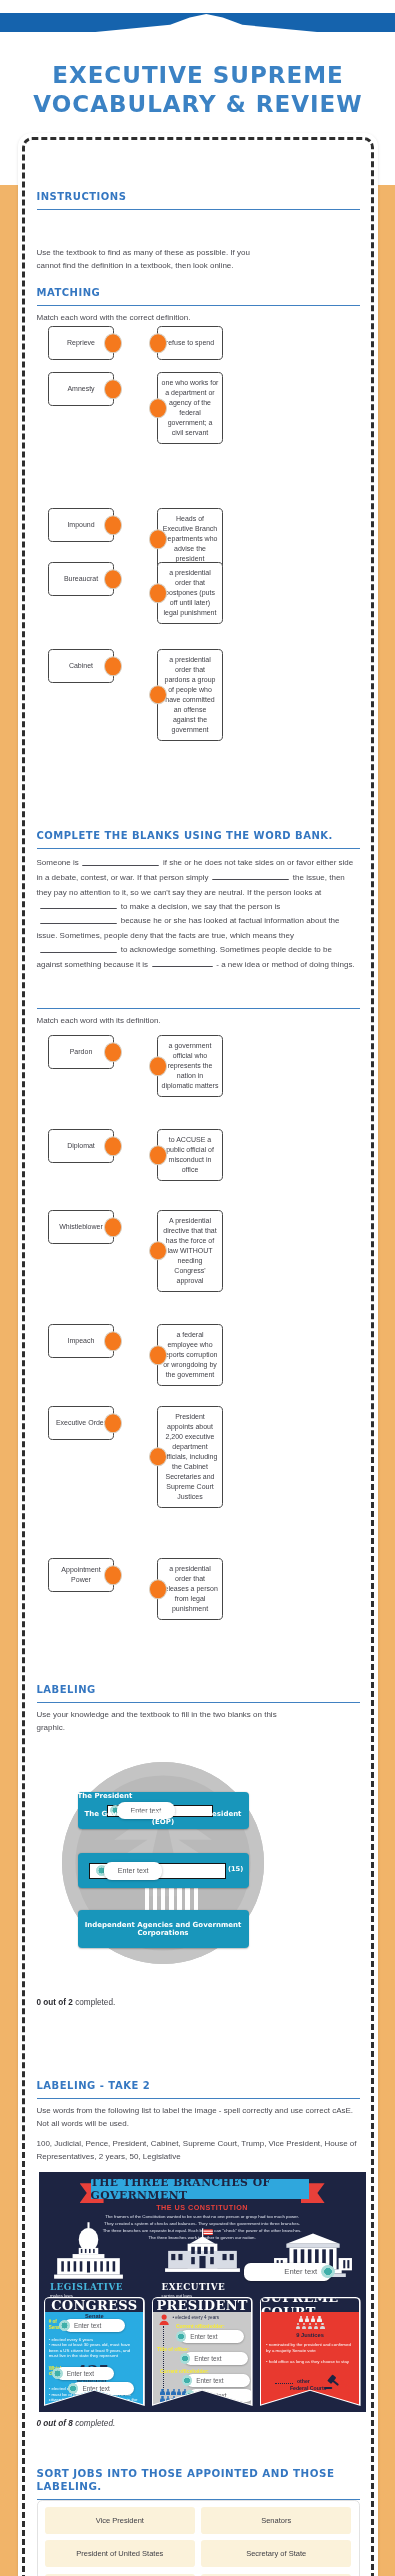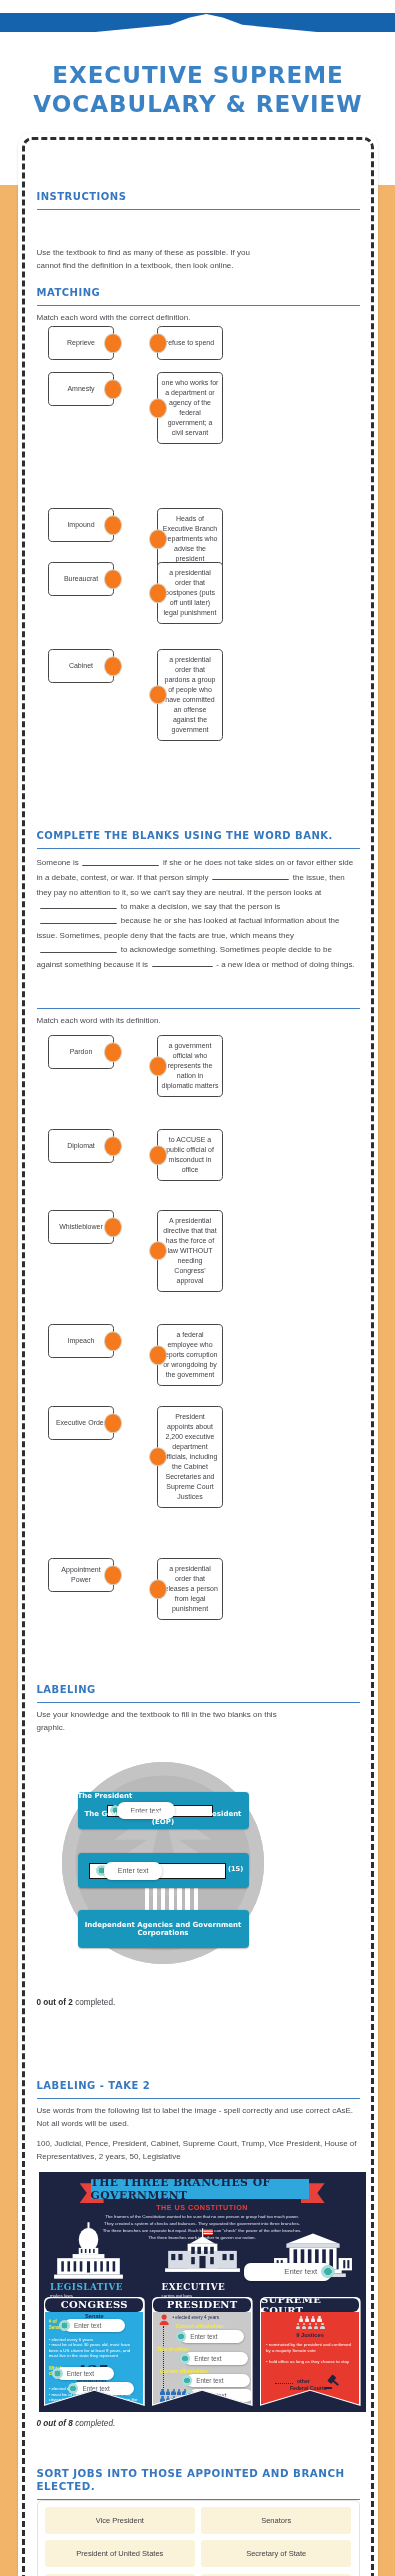--- a/index.html
+++ b/index.html
@@ -60,21 +60,21 @@
   .rib.r{right:41px;clip-path:polygon(0 0,100% 0,70% 50%,100% 100%,0 100%);}
   .isub{position:absolute;left:0;right:0;top:31px;text-align:center;color:#e8403a;font-family:Liberation Sans, sans-serif;font-weight:bold;font-size:7.2px;letter-spacing:0.5px;}
   .iintro{position:absolute;left:15.5px;right:15.5px;top:42px;text-align:center;color:#dfe3ee;font-size:4.4px;line-height:1.58;}
   .bld{position:absolute;}
   .blabel{position:absolute;text-align:left;}
   .bname{font-family:"DejaVu Serif",serif;font-weight:bold;font-size:8.8px;letter-spacing:0.5px;}
   .btag{font-size:4.4px;color:#e8e8ee;margin-top:0.5px;}
   .pennant{position:absolute;top:125px;width:101px;height:109px;background:#fff;clip-path:polygon(0 0,100% 0,100% 100%,50% 86%,0 100%);border-radius:5.2px 5.2px 0 0;padding:0;}
   .pen-in{position:absolute;top:1.3px;left:1.3px;right:1.3px;bottom:1.5px;clip-path:polygon(0 0,100% 0,100% 100%,50% 86%,0 100%);border-radius:4.1px 4.1px 0 0;overflow:hidden;}
   .pen-head{height:13.4px;background:#1d2442;color:#fff;display:flex;align-items:center;justify-content:center;
-    font-family:"DejaVu Serif",serif;font-weight:bold;font-size:10px;letter-spacing:0.3px;border-radius:6px;}
+    font-family:"DejaVu Serif",serif;font-weight:bold;font-size:13px;letter-spacing:0.3px;}
   .pen-body{position:relative;height:96px;color:#fff;font-size:4.4px;}
   .yellow{color:#f9ed32;font-weight:bold;}
   .navyt{color:#1d2442;}
   .ipill{position:absolute;background:#fff;border-radius:6.7px;box-shadow:0 0.5px 2.1px rgba(0,0,0,.35);height:13.4px;display:flex;align-items:center;z-index:3;}
   .ipill .tdot{width:10.3px;height:10.3px;margin-left:-4.1px;}
   .ipill .ptxt{font-size:6.4px;color:#5a5a5f;padding:0 6.2px 0 4.1px;white-space:nowrap;}
   .ipill.rdot{flex-direction:row-reverse;}
   .ipill.rdot .tdot{margin-left:0;margin-right:-4.1px;}
   .ipill.rdot .ptxt{padding:0 4.1px 0 7.2px;}
   .pp{display:inline-block;width:4.6px;height:6.2px;position:relative;}
@@ -492,21 +492,21 @@
         </div>
       </div>
     </div>
   </div>
 
   <div class="sec progress" style="top:2286px;font-style:italic;">
     <b>0 out of 8</b><span> completed.</span>
   </div>
 
   <div class="sec" style="top:2334px;">
-    <div class="h small">SORT JOBS INTO THOSE APPOINTED AND BRANCH ELECTED.</div>
+    <div class="h small">SORT JOBS INTO THOSE APPOINTED AND THOSE LABELING.</div>
     <div class="rule"></div>
   </div>
 
   <div class="tiles-card" style="top:2367px;">
     <div class="tgrid">
       <div class="tile">Vice President</div>
       <div class="tile">Senators</div>
       <div class="tile">President of United States</div>
       <div class="tile">Secretary of State</div>
       <div class="tile">Federal Judges</div>

